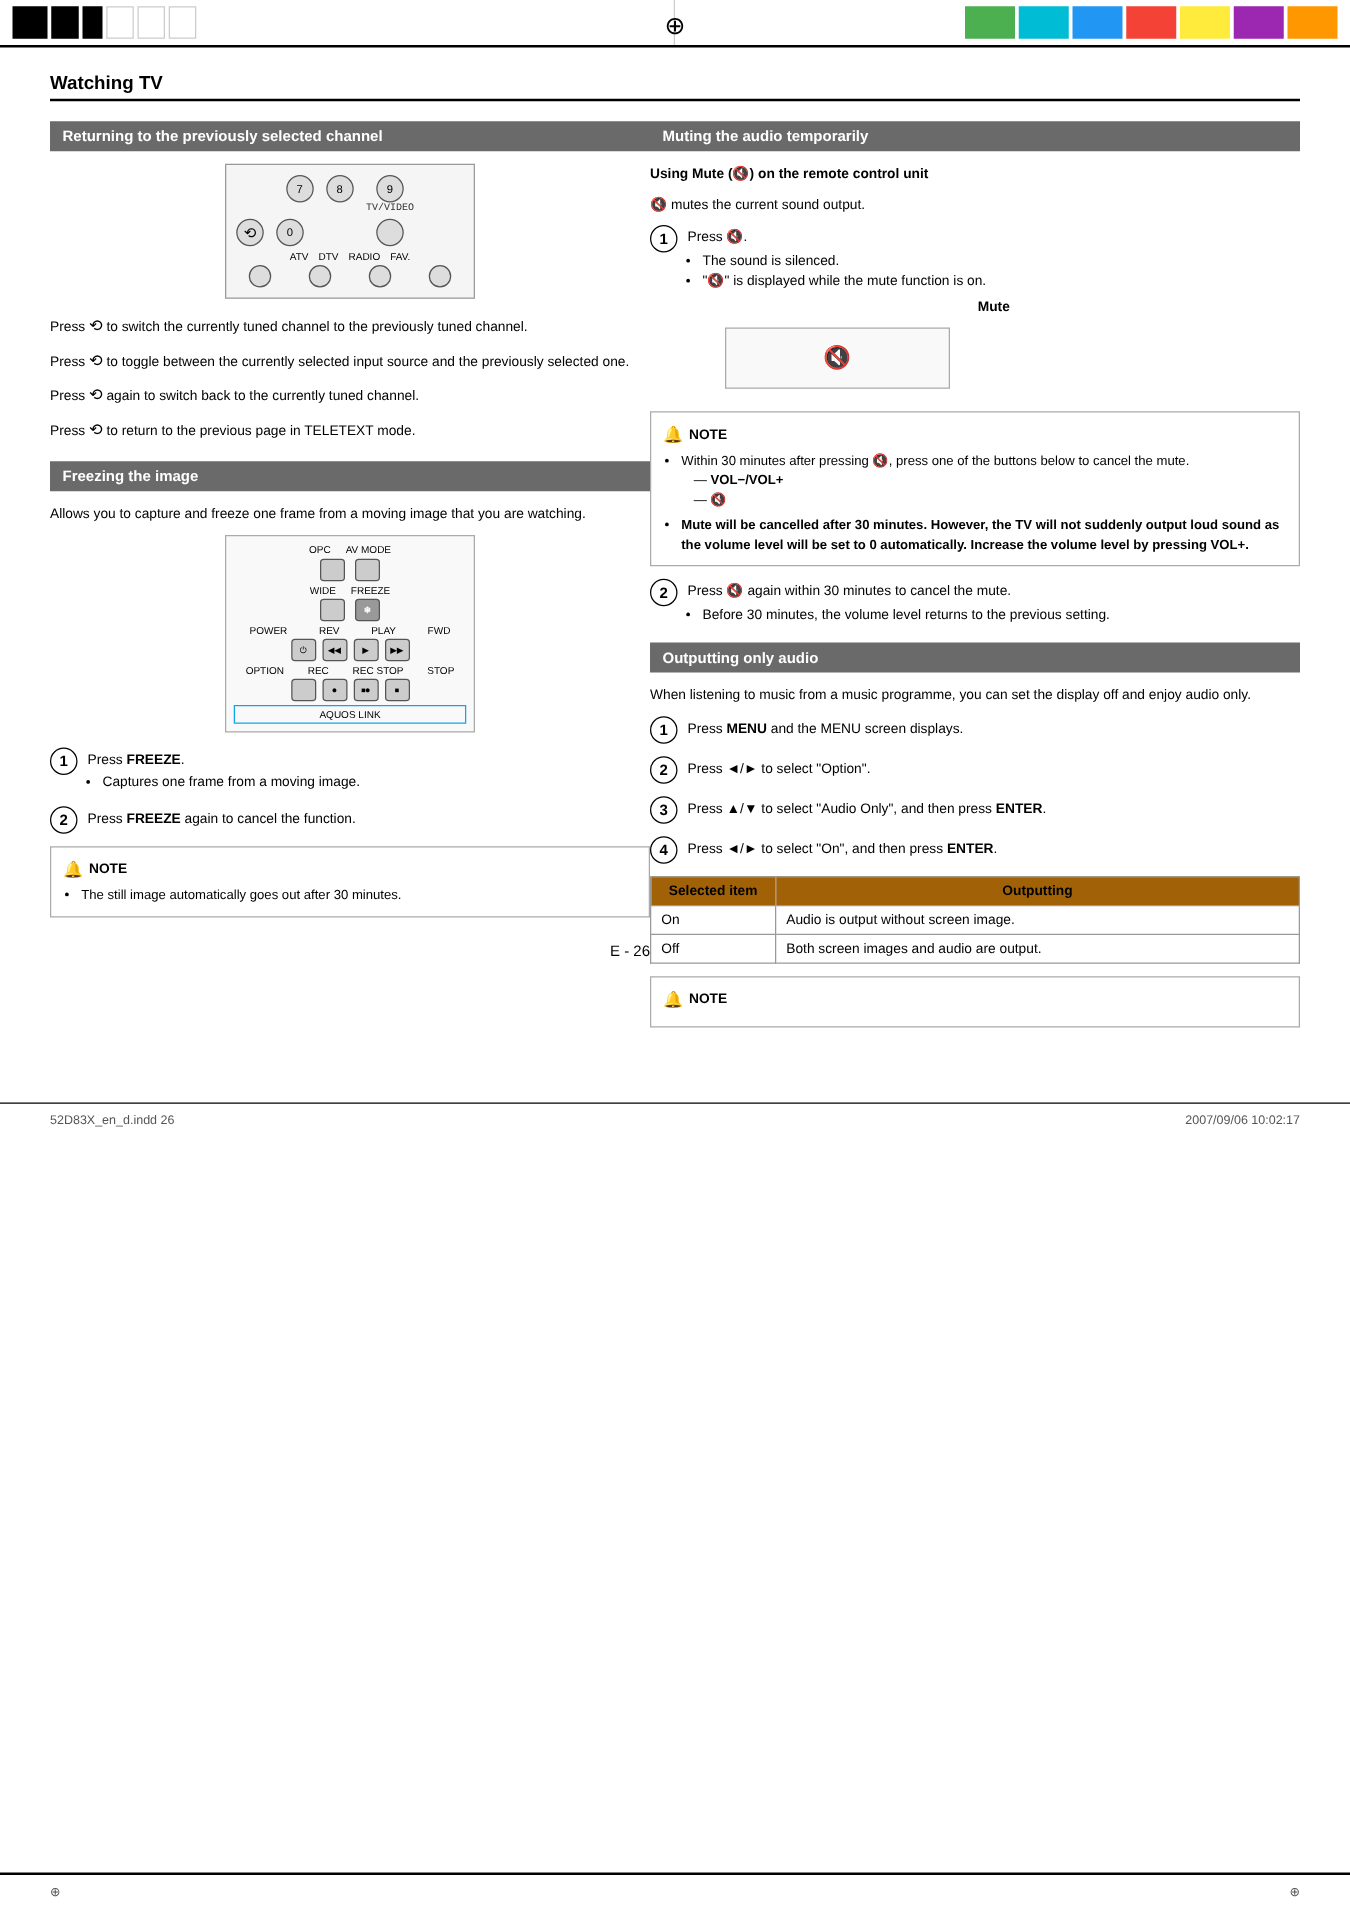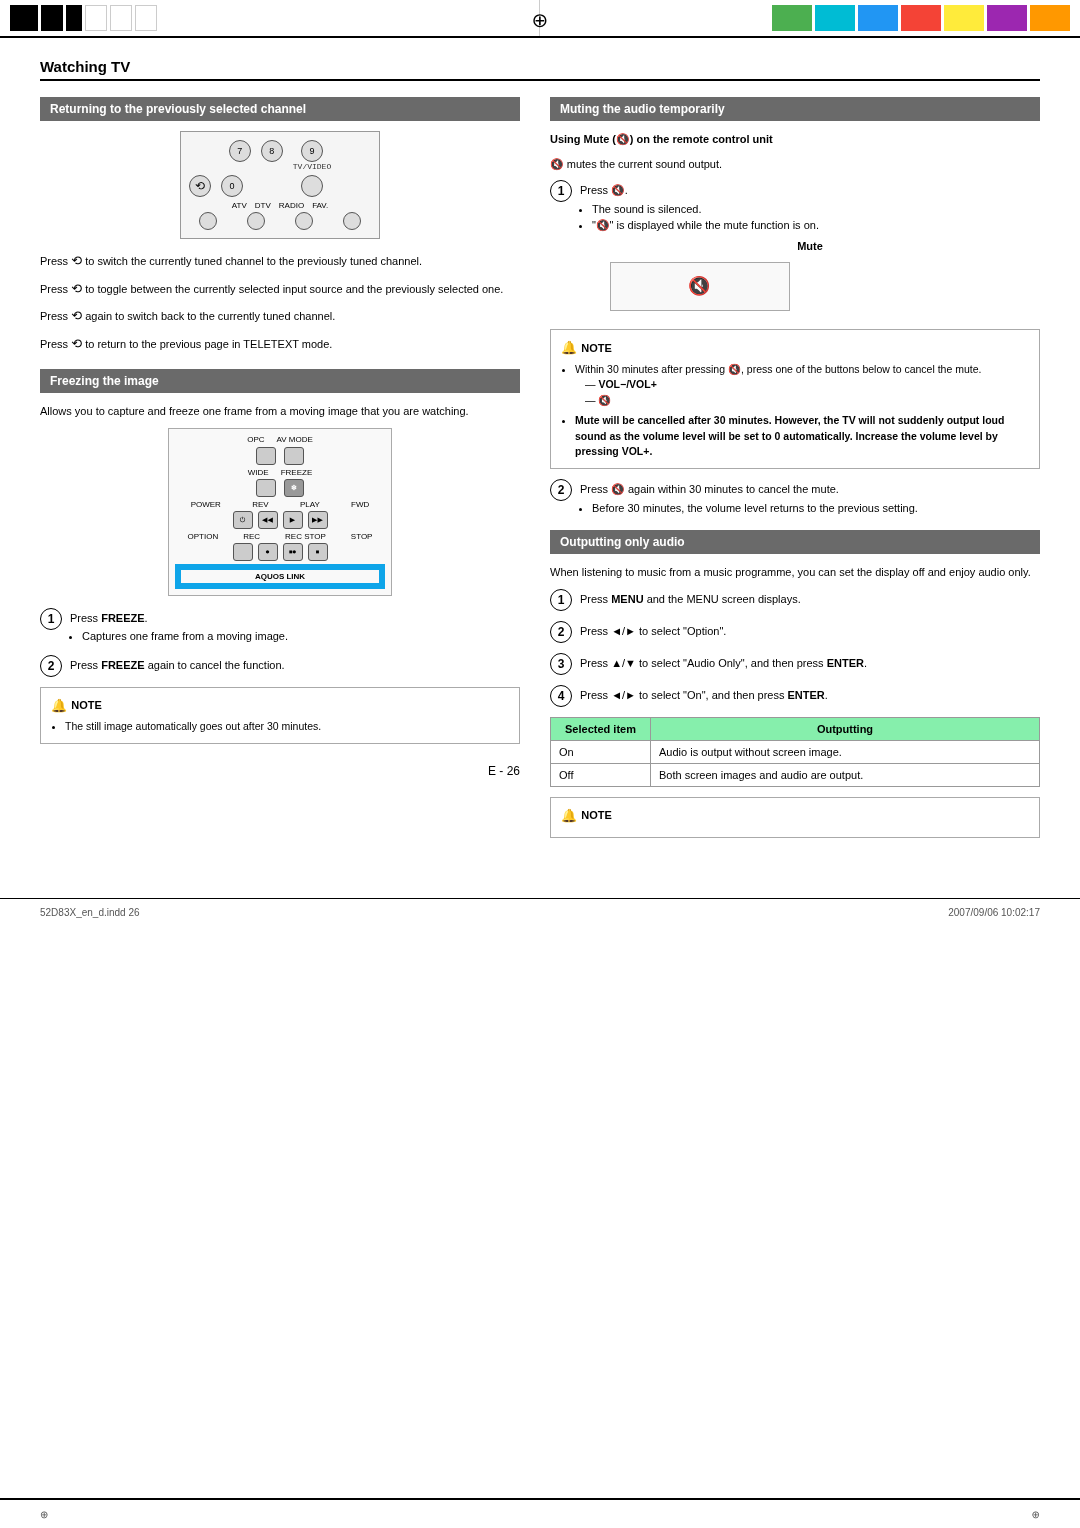--- a/index.html
+++ b/index.html
@@ -99,21 +99,20 @@
       color: #fff;
       font-size: 15px;
       font-weight: bold;
       padding: 6px 12px;
       margin-bottom: 14px;
     }
 
     
     .two-col {
       display: flex;
-      gap: 30px;
     }
 
     .col-left {
       width: 480px;
       flex-shrink: 0;
     }
 
     .col-right {
       flex: 1;
     }
@@ -234,21 +233,21 @@
     }
 
     .note-box ul {
       margin-left: 14px;
     }
 
     
     .freeze-remote {
       border: 1px solid #aaa;
       background: #f9f9f9;
-      width: 224px;
+      width: 200px;
       margin: 8px auto 12px auto;
       padding: 6px;
       font-size: 9px;
     }
 
     .freeze-btn {
       width: 20px;
       height: 18px;
       border: 1px solid #555;
       background: #ccc;
@@ -277,21 +276,21 @@
     }
 
     
     .audio-table {
       width: 100%;
       border-collapse: collapse;
       margin: 10px 0;
       font-size: 11px;
     }
     .audio-table th {
-      background: #86efac;
+      background: #a16207;
       border: 1px solid #999;
       padding: 5px 8px;
       font-weight: bold;
     }
     .audio-table td {
       border: 1px solid #999;
       padding: 5px 8px;
     }
     .audio-table .col-item {
       width: 100px;
@@ -472,21 +471,21 @@
               <span>REC</span>
               <span>REC STOP</span>
               <span>STOP</span>
             </div>
             <div style="display:flex;justify-content:center;gap:5px;margin-bottom:3px;">
               <div class="freeze-btn"></div>
               <div class="freeze-btn">⏺</div>
               <div class="freeze-btn">⏹⏺</div>
               <div class="freeze-btn">⏹</div>
             </div>
-            <div style="font-size:8px;text-align:center;border:6px solid #0ea5e9;padding:2px;font-weight:bold;">AQUOS LINK</div>
+            <div style="font-size:8px;text-align:center;border:1px solid #0ea5e9;padding:2px;">AQUOS LINK</div>
           </div>
 
           <div class="step-item">
             <div class="step-circle">1</div>
             <div class="step-content">
               Press <strong>FREEZE</strong>.
               <ul>
                 <li><span>Captures one frame from a moving image.</span></li>
               </ul>
             </div>

